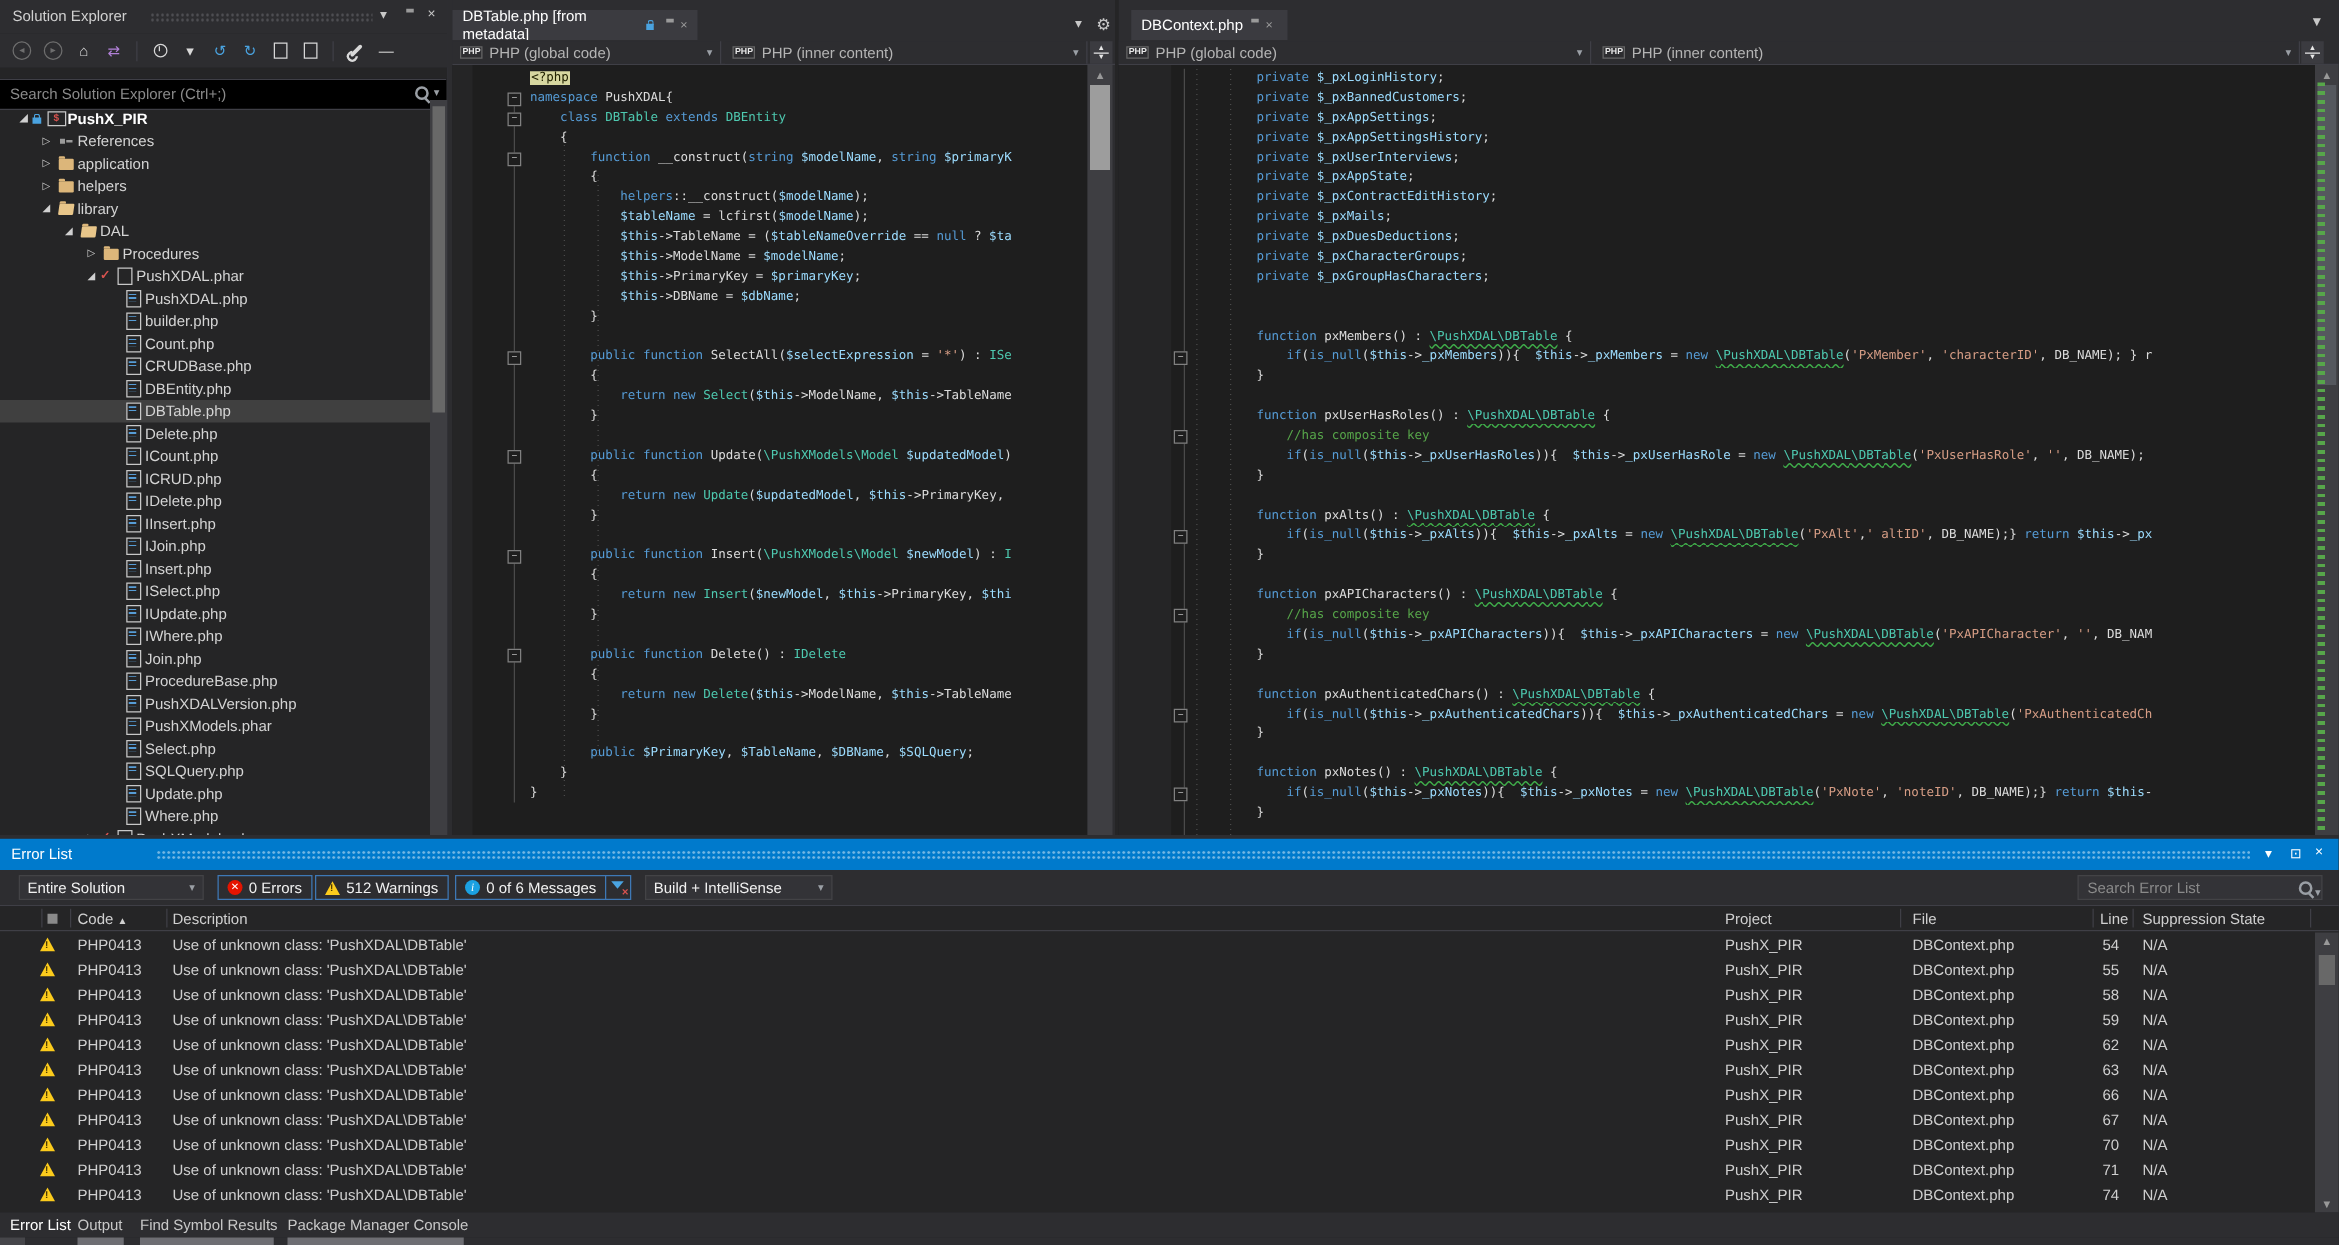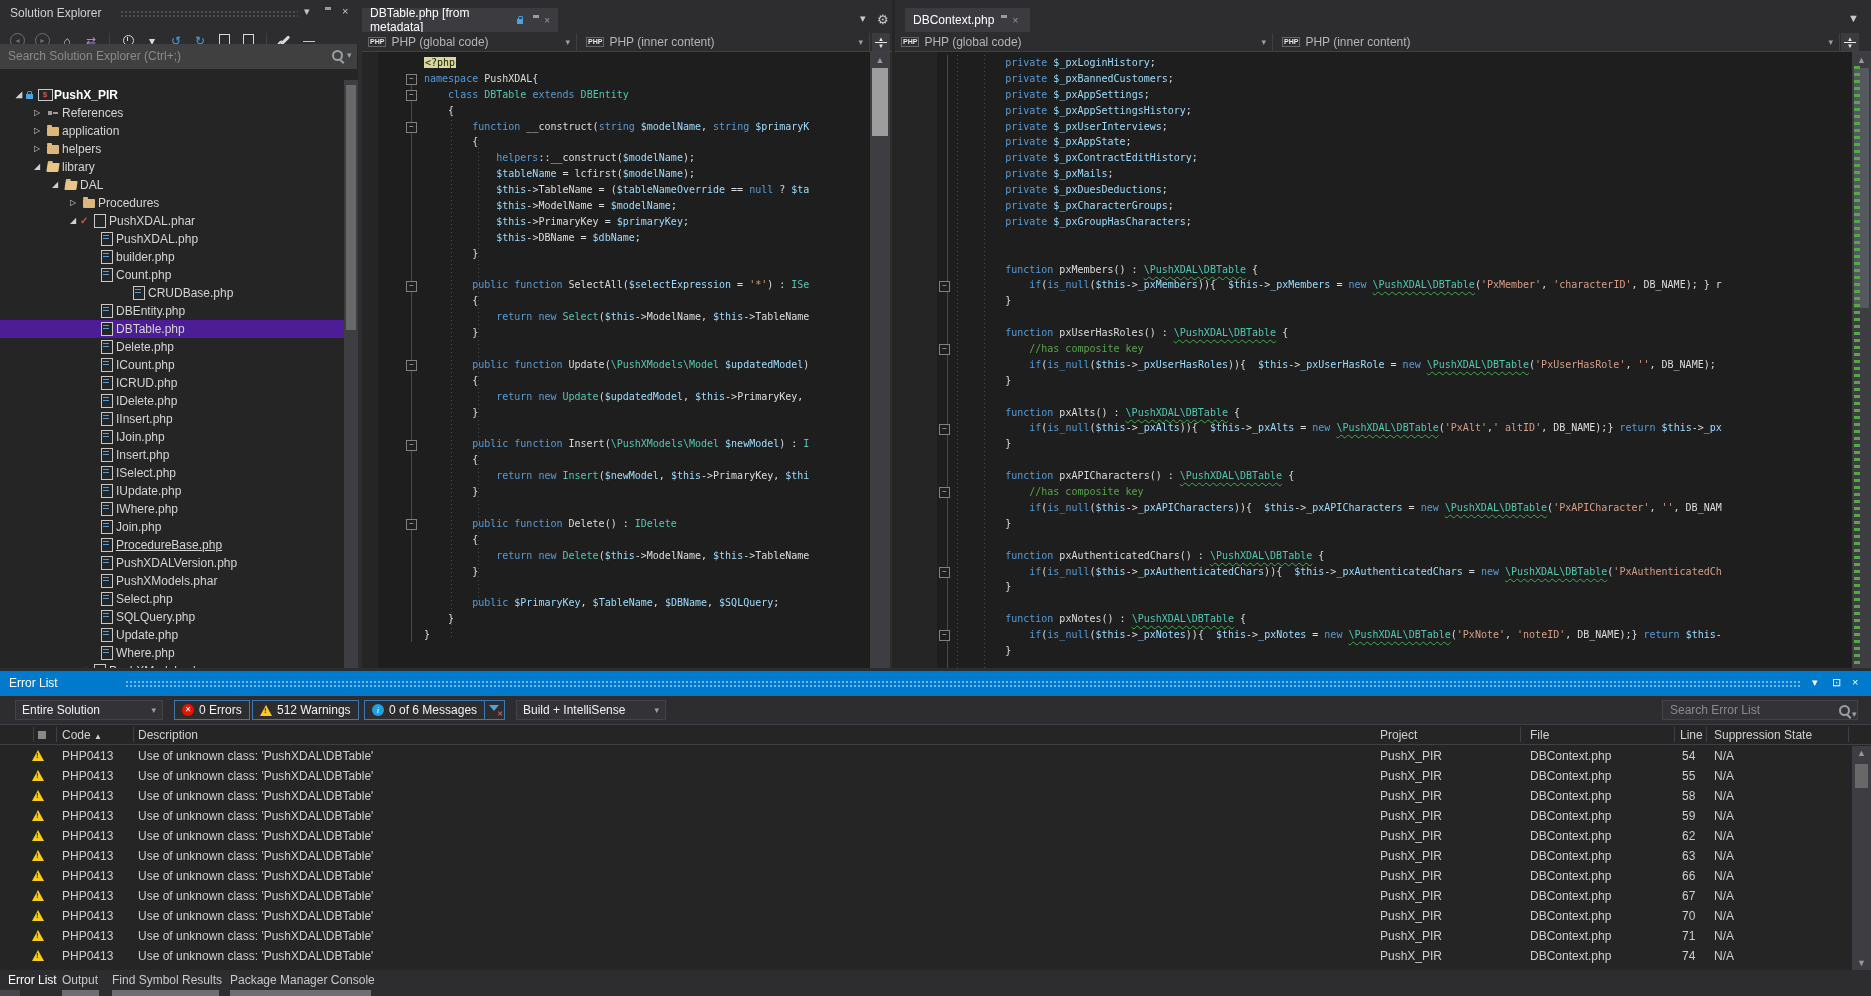--- a/index.html
+++ b/index.html
@@ -17,29 +17,29 @@
   #se-toolbar{left:0;top:27px;width:358px;height:27px;background:#2d2d30;display:flex;align-items:center;padding-left:8px;box-sizing:border-box;gap:6px;}
   .tbi{display:inline-flex;align-items:center;justify-content:center;width:18px;height:18px;font-size:12px;color:#d8d8d8;}
   .tbi.circ{border:1px solid #6e6e6e;border-radius:50%;width:13px;height:13px;font-size:7px;color:#6e6e6e;margin:0 2px;}
   .tbsep{width:1px;height:16px;background:#3f3f46;margin:0 3px;}
   .clockicon{width:9px;height:9px;border:1.5px solid #d8d8d8;border-radius:50%;position:relative;}
   .clockicon:after{content:"";position:absolute;left:3px;top:1px;width:1.5px;height:4px;background:#d8d8d8;}
   .wrenchicon{width:12px;height:3px;background:#d8d8d8;border-radius:2px;transform:rotate(-45deg);position:relative;}
   .wrenchicon:before{content:"";position:absolute;left:-4px;top:-2px;width:5px;height:5px;border:2px solid #d8d8d8;border-radius:50%;border-right-color:transparent;}
   .docsicon{width:9px;height:11px;border:1px solid #d8d8d8;position:relative;background:#2d2d30;}
   .docsicon:before{content:"";position:absolute;left:2px;top:-3px;width:9px;height:11px;border:1px solid #d8d8d8;z-index:-1;}
-  #se-search{left:0;top:44px;width:357px;height:23px;background:#404040;border-top:1px solid #3f3f46;border-bottom:1px solid #3f3f46;}
+  #se-search{left:0;top:63px;width:357px;height:23px;background:#000000;border-top:1px solid #3f3f46;border-bottom:1px solid #3f3f46;}
   #se-search .ph{position:absolute;left:8px;top:4px;color:#8a8a8a;}
   .magicon{position:absolute;width:7px;height:7px;border:2px solid #9a9fa5;border-radius:50%;}
   .magicon:after{content:"";position:absolute;left:7px;top:7px;width:2px;height:5px;background:#9a9fa5;transform:rotate(-45deg);}
   #se-search .magicon{left:332px;top:5px;}
   #se-search .caret{position:absolute;left:347px;top:5px;color:#9a9fa5;font-size:9px;}
   #se-tree{left:0;top:86px;width:344px;height:582px;overflow:hidden;}
   .trow{height:18px;line-height:18px;white-space:nowrap;display:flex;align-items:center;color:#d4d4d4;}
-  .trow.sel{background:#4c1d95;text-align:center;}
+  .trow.sel{background:#404040;text-align:center;}
   .trow.bold{font-weight:bold;color:#ffffff;}
   .tarrow{width:14px;text-align:center;font-size:8px;color:#d0d0d0;flex:none;}
   .tcheck{width:11px;color:#d9534f;font-size:10px;flex:none;font-weight:bold;}
   .ticon{width:18px;flex:none;display:flex;justify-content:center;}
   .f-folder{width:12px;height:9px;background:#dcb67a;border-radius:1px;position:relative;margin-top:1px;}
   .f-folder:before{content:"";position:absolute;left:0;top:-2px;width:5px;height:2px;background:#dcb67a;border-radius:1px 1px 0 0;}
   .f-open{background:#e8c68a;transform:skewX(-8deg);}
   .f-page{width:10px;height:12px;border:1px solid #c8c8c8;background:#252526;position:relative;}
   .f-page.phplines:after{content:"";position:absolute;left:1px;top:2px;width:6px;height:6px;
       background:repeating-linear-gradient(#569cd6 0 1px,transparent 1px 3px);}
@@ -229,21 +229,21 @@
         </span>
         <span>builder.php</span>
       </div>
       <div class="trow" style="padding-left: 84px;">
         <span class="tarrow"></span>
         <span class="ticon">
           <span class="f-page phplines"></span>
         </span>
         <span>Count.php</span>
       </div>
-      <div class="trow" style="padding-left: 116px;">
+      <div class="trow" style="padding-left: 84px;">
         <span class="tarrow"></span>
         <span class="ticon">
           <span class="f-page phplines"></span>
         </span>
         <span>CRUDBase.php</span>
       </div>
       <div class="trow" style="padding-left: 84px;">
         <span class="tarrow"></span>
         <span class="ticon">
           <span class="f-page phplines"></span>
@@ -327,21 +327,21 @@
         </span>
         <span>IWhere.php</span>
       </div>
       <div class="trow" style="padding-left: 84px;">
         <span class="tarrow"></span>
         <span class="ticon">
           <span class="f-page phplines"></span>
         </span>
         <span>Join.php</span>
       </div>
-      <div class="trow" style="padding-left: 84px; text-decoration: underline;">
+      <div class="trow" style="padding-left: 84px;">
         <span class="tarrow"></span>
         <span class="ticon">
           <span class="f-page phplines"></span>
         </span>
         <span>ProcedureBase.php</span>
       </div>
       <div class="trow" style="padding-left: 84px;">
         <span class="tarrow"></span>
         <span class="ticon">
           <span class="f-page phplines"></span>

